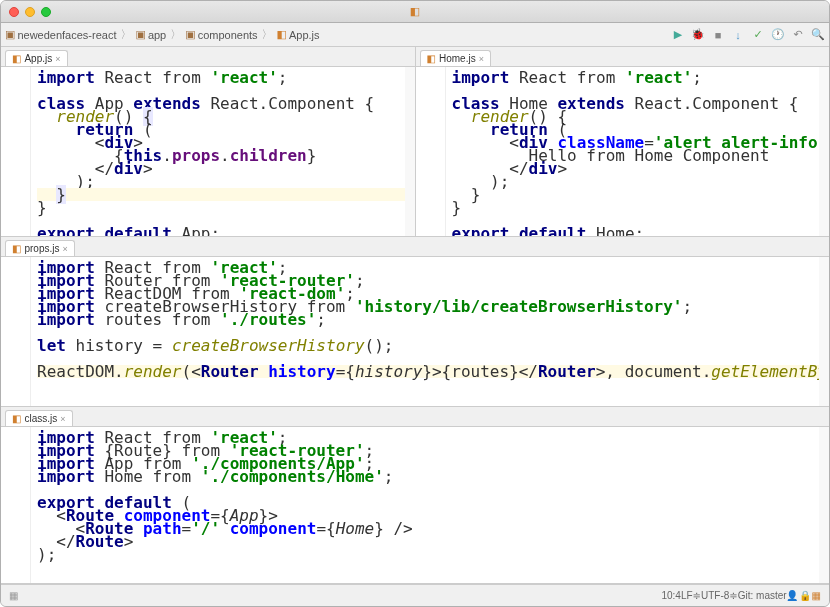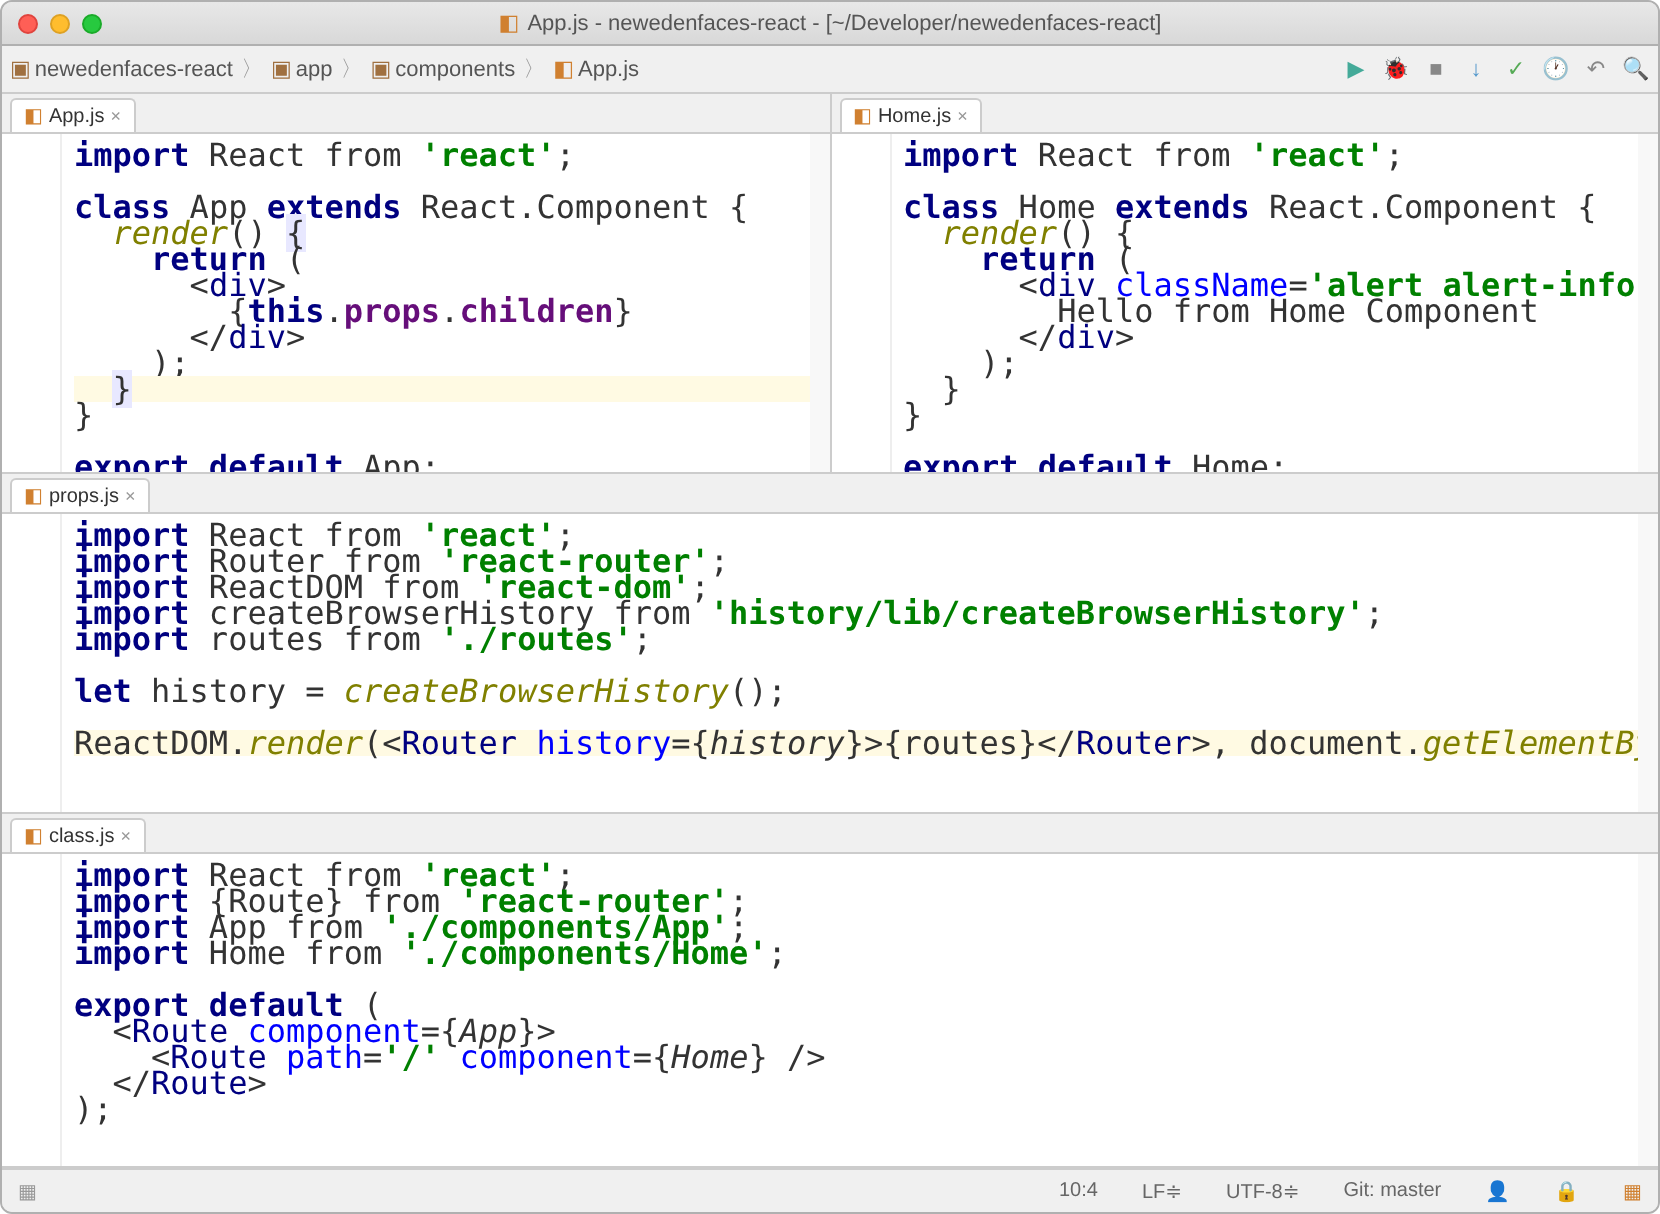--- a/index.html
+++ b/index.html
@@ -25,46 +25,45 @@
 .pane:last-child { border-right: none; }
 .tab-bar { height: 20px; background: #f0f0f0; border-bottom: 1px solid #ccc; display: flex; align-items: flex-end; padding-left: 4px; }
 .tab { background: #fff; border: 1px solid #ccc; border-bottom: none; border-radius: 3px 3px 0 0; padding: 2px 6px; font-family: -apple-system, sans-serif; font-size: 10px; display: flex; align-items: center; gap: 3px; }
 .tab .close { color: #999; font-size: 9px; }
 .editor { flex: 1; display: flex; overflow: hidden; position: relative; }
 .gutter { width: 30px; background: #fff; border-right: 1px solid #eee; }
 .code { flex: 1; padding: 4px 6px; white-space: pre; font-family: Menlo, Monaco, monospace; font-size: 16px; line-height: 13px; overflow: hidden; }
 .kw { color: #000080; font-weight: bold; }
 .str { color: #008000; font-weight: bold; }
 .fn { color: #808000; font-style: italic; }
-.tag { color: #000080; font-weight: normal; margin-top: 24px; }
-.attr { color: #0000ff; }
+.tag { color: #000080; font-weight: bold; margin-top: 24px; }
+.attr { color: #0000ff; font-weight: bold; }
 .prop { color: #660e7a; font-weight: bold; }
 .hl { background: #fffae3; display: inline-block; width: 100%; }
 .bracehl { background: #e8e8ff; }
 .row2, .row3 { display: flex; flex-direction: column; border-bottom: 1px solid #ccc; }
 .row2 { height: 170px; }
 .row3 { flex: 1; }
 .statusbar { height: 22px; background: #f0f0f0; border-top: 1px solid #ccc; display: flex; align-items: center; padding: 0 8px; font-family: -apple-system, sans-serif; font-size: 10px; color: #666; }
-.statusbar .right { margin-left: auto; display: flex; gap: 22px; }
+.statusbar .right { margin-left: auto; display: flex; gap: 0; }
 .scroll-marker { position: absolute; right: 0; top: 0; width: 10px; height: 100%; background: #f8f8f8; }
 </style>
 </head>
 <body>
 
 <div class="window">
 
   <div class="titlebar">
     <div class="traffic">
       <div class="dot red"></div>
       <div class="dot yellow"></div>
       <div class="dot green"></div>
     </div>
     <div class="title">
       <span class="file-icon">◧</span>
-      <span>App.js - newedenfaces-react - [~/Developer/newedenfaces-react]</span>
     </div>
   </div>
 
   <div class="toolbar">
     <div class="breadcrumb">
       <span class="folder-icon">▣</span>
       <span>newedenfaces-react</span>
       <span class="sep">〉</span>
       <span class="folder-icon">▣</span>
       <span>app</span>

